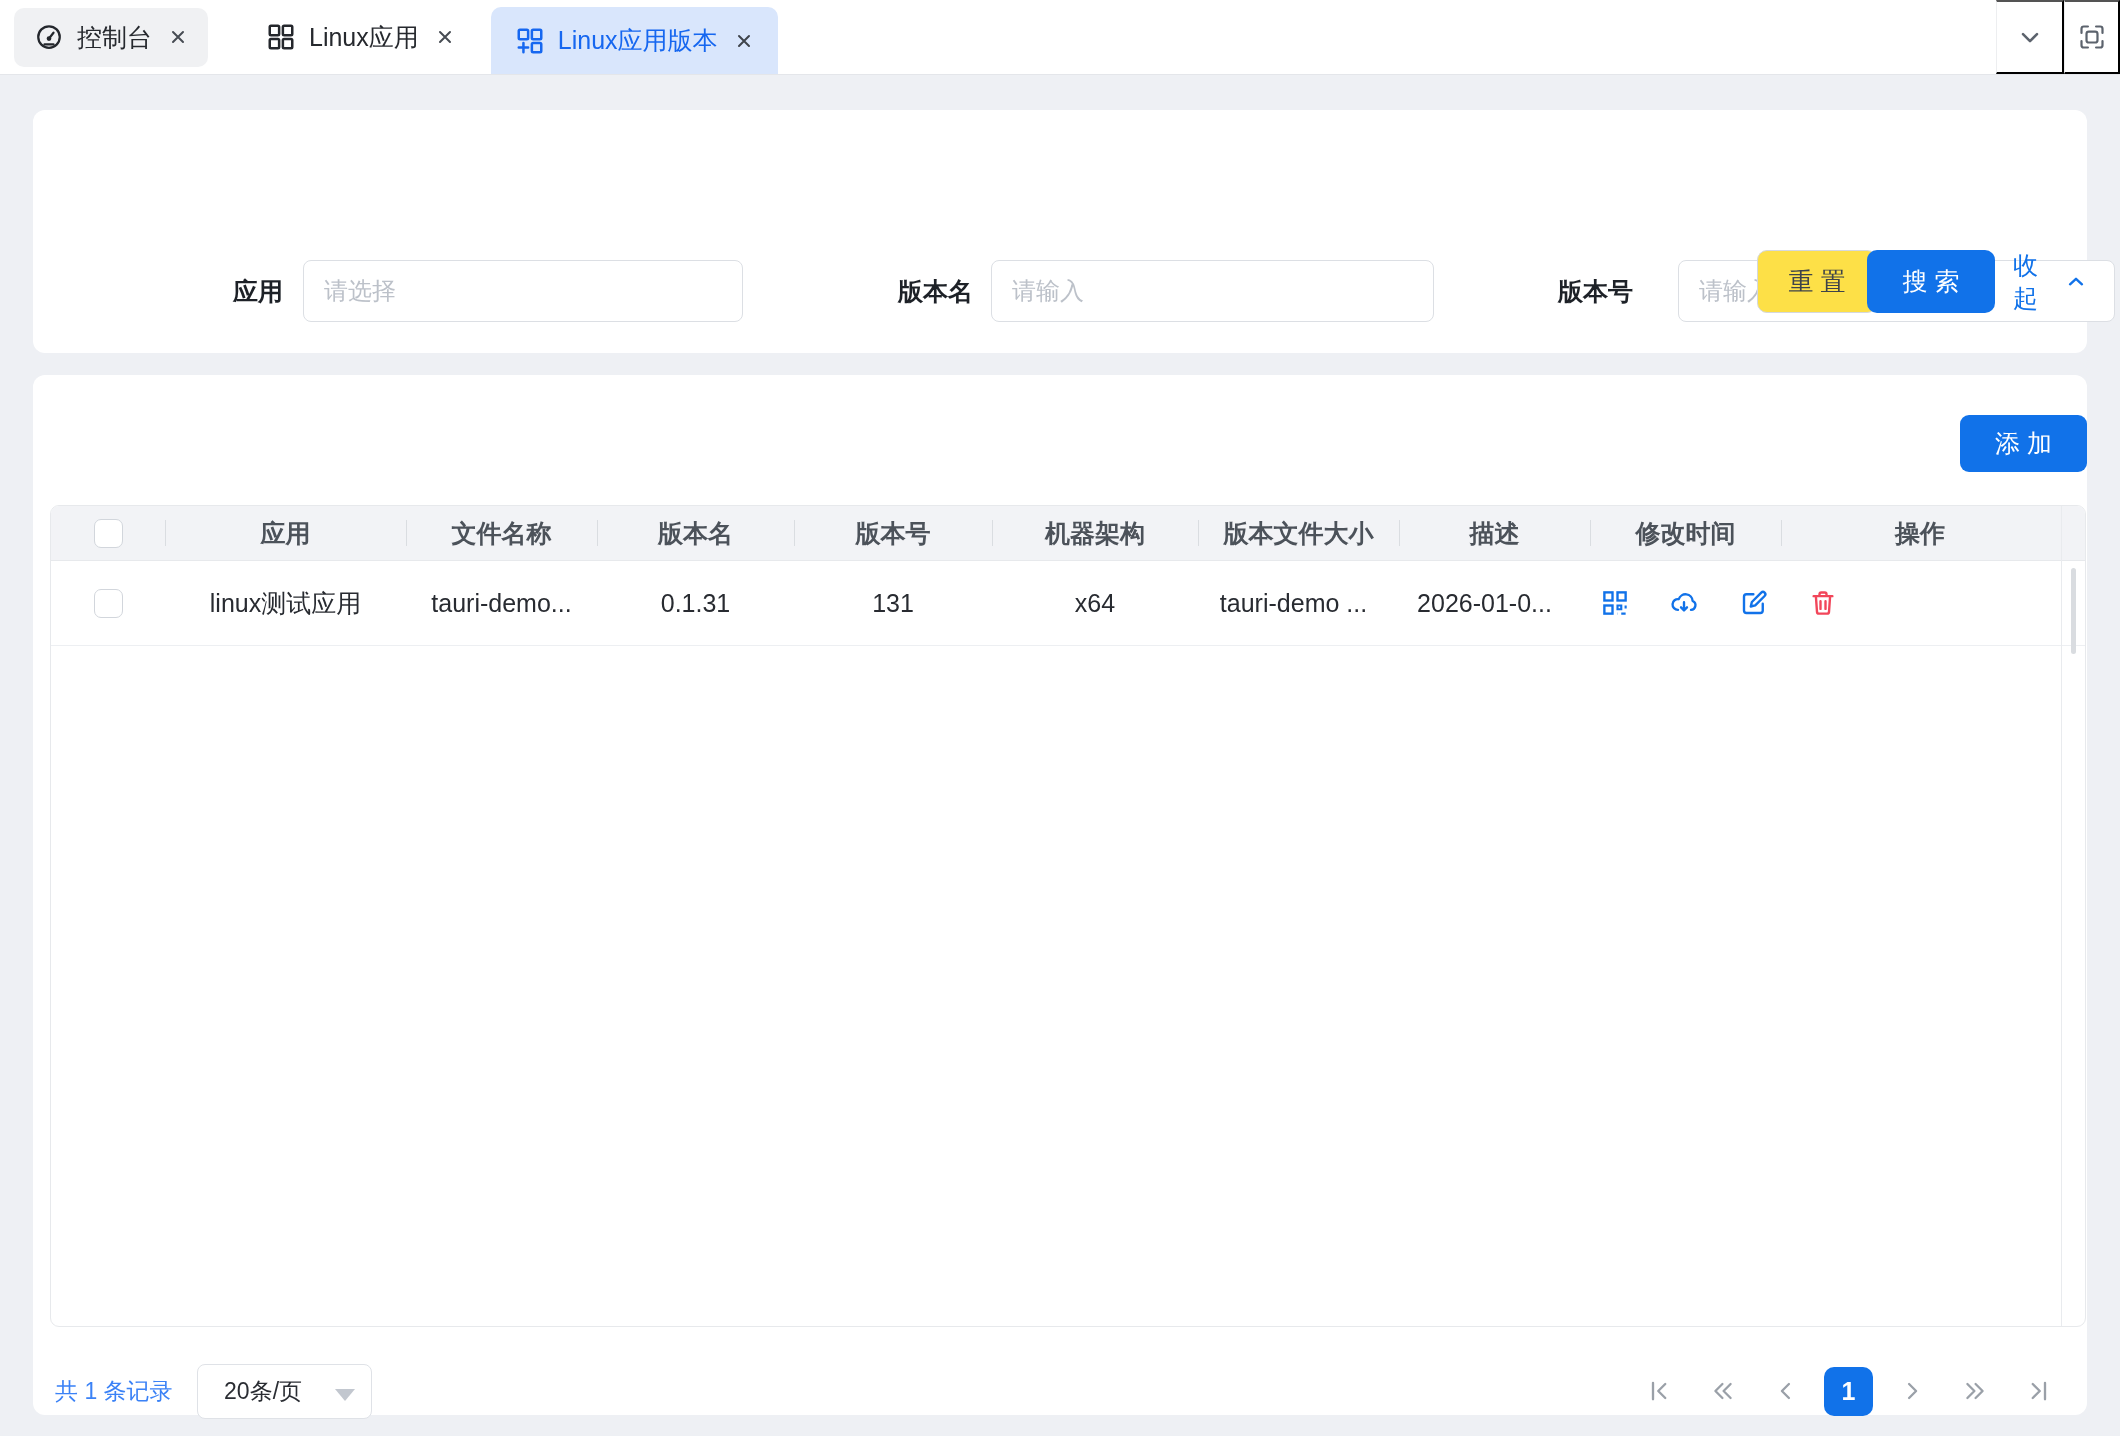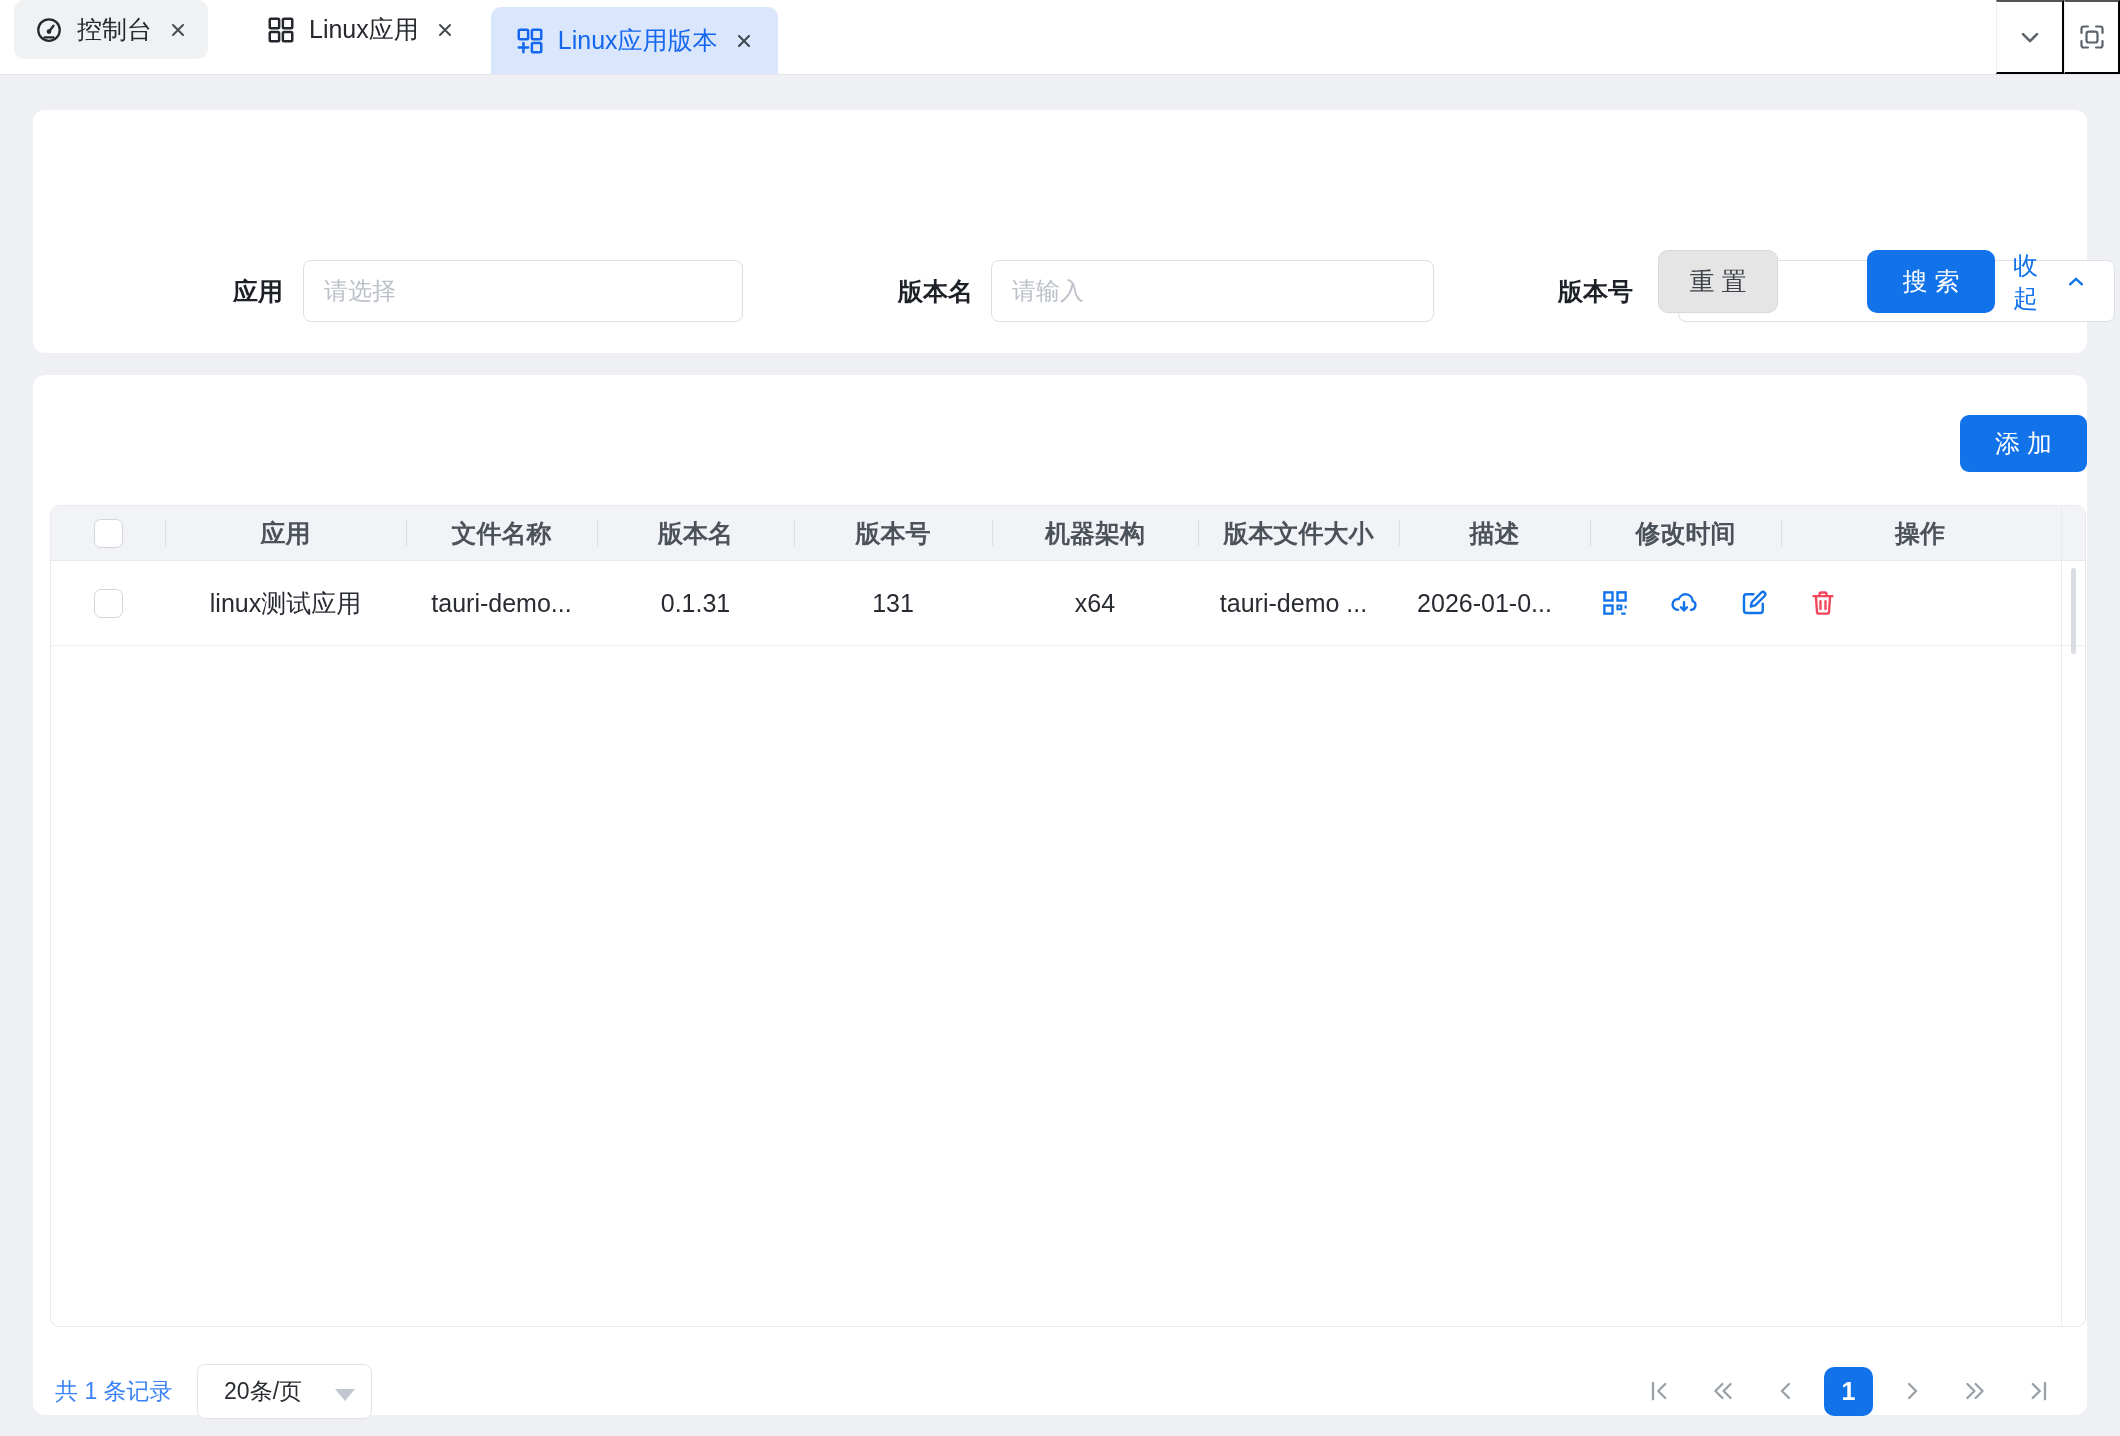--- a/index.html
+++ b/index.html
@@ -9,21 +9,21 @@
     --tab-active-text:#1667f0;
     --page-bg:#eef0f4;
     --header-bg:#f2f3f6;
   }
   *{margin:0;padding:0;box-sizing:border-box;}
   body{font-family:"Liberation Sans","DejaVu Sans",sans-serif;}
   .screen{position:relative;width:2120px;height:1436px;background:var(--page-bg);overflow:hidden;}
 
   
   .tabbar{position:absolute;left:0;top:0;width:2120px;height:75px;background:#fff;
-    border-bottom:1px solid #e4e6ea;display:flex;}
+    border-bottom:1px solid #e4e6ea;display:flex;align-items:center;}
   .tab{display:flex;align-items:center;height:59px;border-radius:10px;padding:0 20px;
     font-size:25px;color:#26292e;cursor:default;}
   .tab .tab-icon{display:flex;margin-right:13px;}
   .tab .tab-close{display:flex;margin-left:16px;}
   .tab-console{margin-left:14px;background:#f0f1f3;}
   .tab-plain{margin-left:38px;}
   .tab-active{margin-left:16px;background:var(--tab-active-bg);color:var(--tab-active-text);
     height:67px;align-self:flex-end;border-radius:10px 10px 0 0;padding:0 24px;}
   .tabbar-right{position:absolute;right:0;top:0;height:74px;display:flex;background:#fff;}
   .tb-btn{display:flex;align-items:center;justify-content:center;border-left:1px solid #edeef0;color:#5c636d;}
@@ -38,21 +38,21 @@
   .f-label.l3{left:1470px;}
   .f-input{position:absolute;top:150px;height:62px;border:1.5px solid #dcdfe4;border-radius:8px;
     font-size:24px;color:#303238;padding:0 20px;background:#fff;outline:none;
     font-family:"Liberation Sans","DejaVu Sans",sans-serif;}
   .f-input::placeholder{color:#bcc1c9;}
   .f-input.i1{left:270px;width:440px;}
   .f-input.i2{left:958px;width:443px;}
   .f-input.i3{left:1645px;width:437px;}
   .btn{position:absolute;top:140px;height:63px;border-radius:10px;font-size:25px;
     display:flex;align-items:center;justify-content:center;cursor:pointer;}
-  .btn-reset{left:1625px;width:120px;background:#e5e5e5;border:1.5px solid #d5d8dd;color:#3e434a;}
+  .btn-reset{left:1724px;width:120px;background:#fde047;border:1.5px solid #d5d8dd;color:#3e434a;}
   .btn-search{left:1834px;width:128px;background:var(--primary);color:#fff;border:none;}
   .link-collapse{position:absolute;left:1980px;top:140px;height:63px;display:flex;align-items:center;
     gap:7px;color:var(--primary);font-size:25px;cursor:pointer;}
 
   
   .table-card{position:absolute;left:33px;top:375px;width:2054px;height:1040px;background:#fff;border-radius:12px;}
   .add-btn{position:absolute;left:1927px;top:40px;width:127px;height:57px;background:var(--primary);
     color:#fff;border:none;border-radius:9px;font-size:25px;display:flex;align-items:center;justify-content:center;cursor:pointer;}
   .table-box{position:absolute;left:17px;top:130px;width:2036px;height:822px;
     border:1px solid #e7e9ec;border-radius:9px;}

